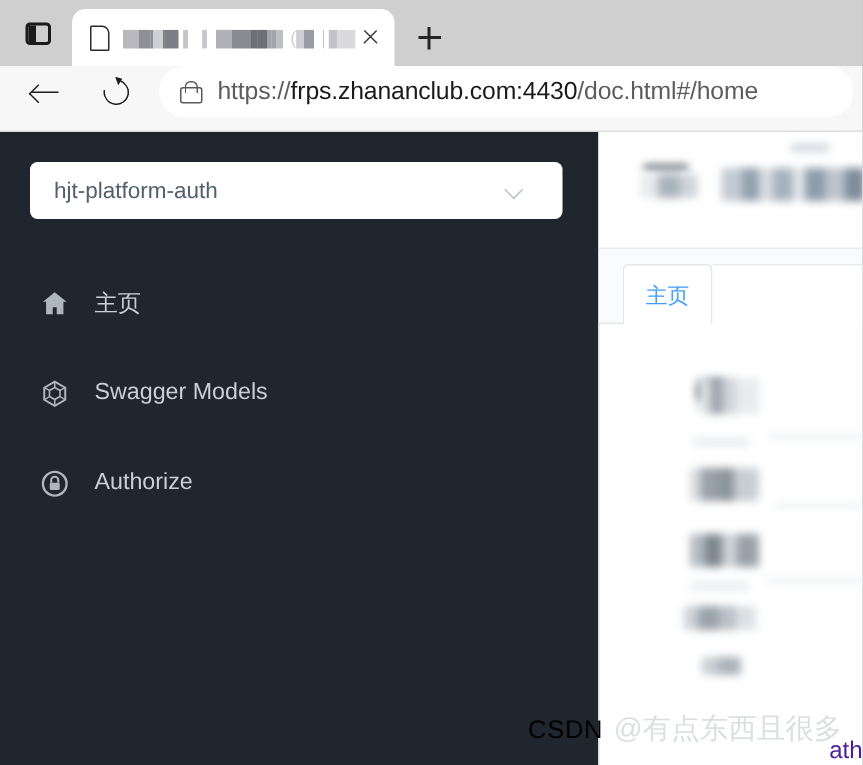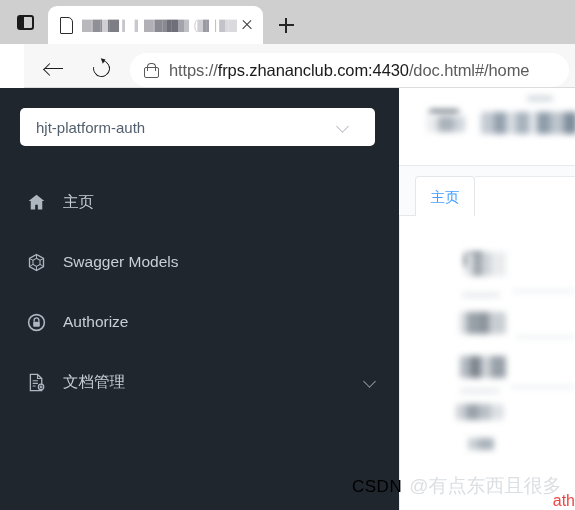--- a/index.html
+++ b/index.html
@@ -111,24 +111,23 @@
   .newtab:before, .newtab:after {
     content: ""; position: absolute; background: #262626;
   }
   .newtab:before { width: 15px; height: 1.6px; }
   .newtab:after  { width: 1.6px; height: 15px; }
 
   .navbar {
     height: 44px;
     background: #f7f7f7;
     display: flex;
-    align-items: flex-end;
+    align-items: flex-start;
     padding: 0 6px;
     border-bottom: 1px solid #dcdcdc;
-    margin-left: 24px;
   }
   .navicon {
     width: 36px; height: 36px; flex: 0 0 36px;
     margin: 0 6px;
     position: relative;
   }
   .back-arrow {
     position: absolute; left: 9px; top: 12px;
     width: 18px; height: 11px;
   }
@@ -376,21 +375,21 @@
   .wm-user {
     font-size: 19px;
     color: #dcdfe2;
     margin-left: 7px;
     white-space: nowrap;
   }
   .corner-text {
     position: absolute;
     right: 0; bottom: 0;
     font-size: 16px;
-    color: #ef4444;
+    color: #4c1d95;
     z-index: 45;
     margin-top: 36px;
   }
 </style>
 </head>
 <body>
 
 <div class="browser">
 
   <div class="tabstrip">
@@ -458,33 +457,20 @@
           <span class="navitem-icon">
             <svg width="21" height="21" viewBox="0 0 24 24" fill="none" stroke="currentColor" stroke-width="1.8">
               <circle cx="12" cy="12" r="9"></circle>
               <path d="M9.3 11.2V9.4a2.7 2.7 0 0 1 5.4 0v1.8" stroke-width="1.6"></path>
               <rect x="8.2" y="11.2" width="7.6" height="5.6" rx="1" fill="currentColor" stroke="none"></rect>
             </svg>
           </span>
           <span class="navitem-label">Authorize</span>
         </div>
 
-        <div class="navitem">
-          <span class="navitem-icon">
-            <svg width="21" height="21" viewBox="0 0 24 24" fill="none" stroke="currentColor" stroke-width="1.5">
-              <path d="M5 2.8h8.2L18 7.4v13.8H5z"></path>
-              <path d="M13.2 2.8v4.6H18" stroke-width="1.3"></path>
-              <path d="M7.6 10h6M7.6 13h6M7.6 16h3.4" stroke-width="1.2"></path>
-              <circle cx="17.2" cy="17" r="3.1" fill="#1f262e" stroke-width="1.4"></circle>
-              <circle cx="17.2" cy="17" r="1.1" stroke-width="1.2"></circle>
-            </svg>
-          </span>
-          <span class="navitem-label">文档管理</span>
-          <span class="chev"></span>
-        </div>
 
 
       </div>
     </div>
 
     <div class="content">
 
       <div class="content-header">
         <span class="blurblock hdr-b1-line"></span>
         <span class="blurblock hdr-b1"></span>

